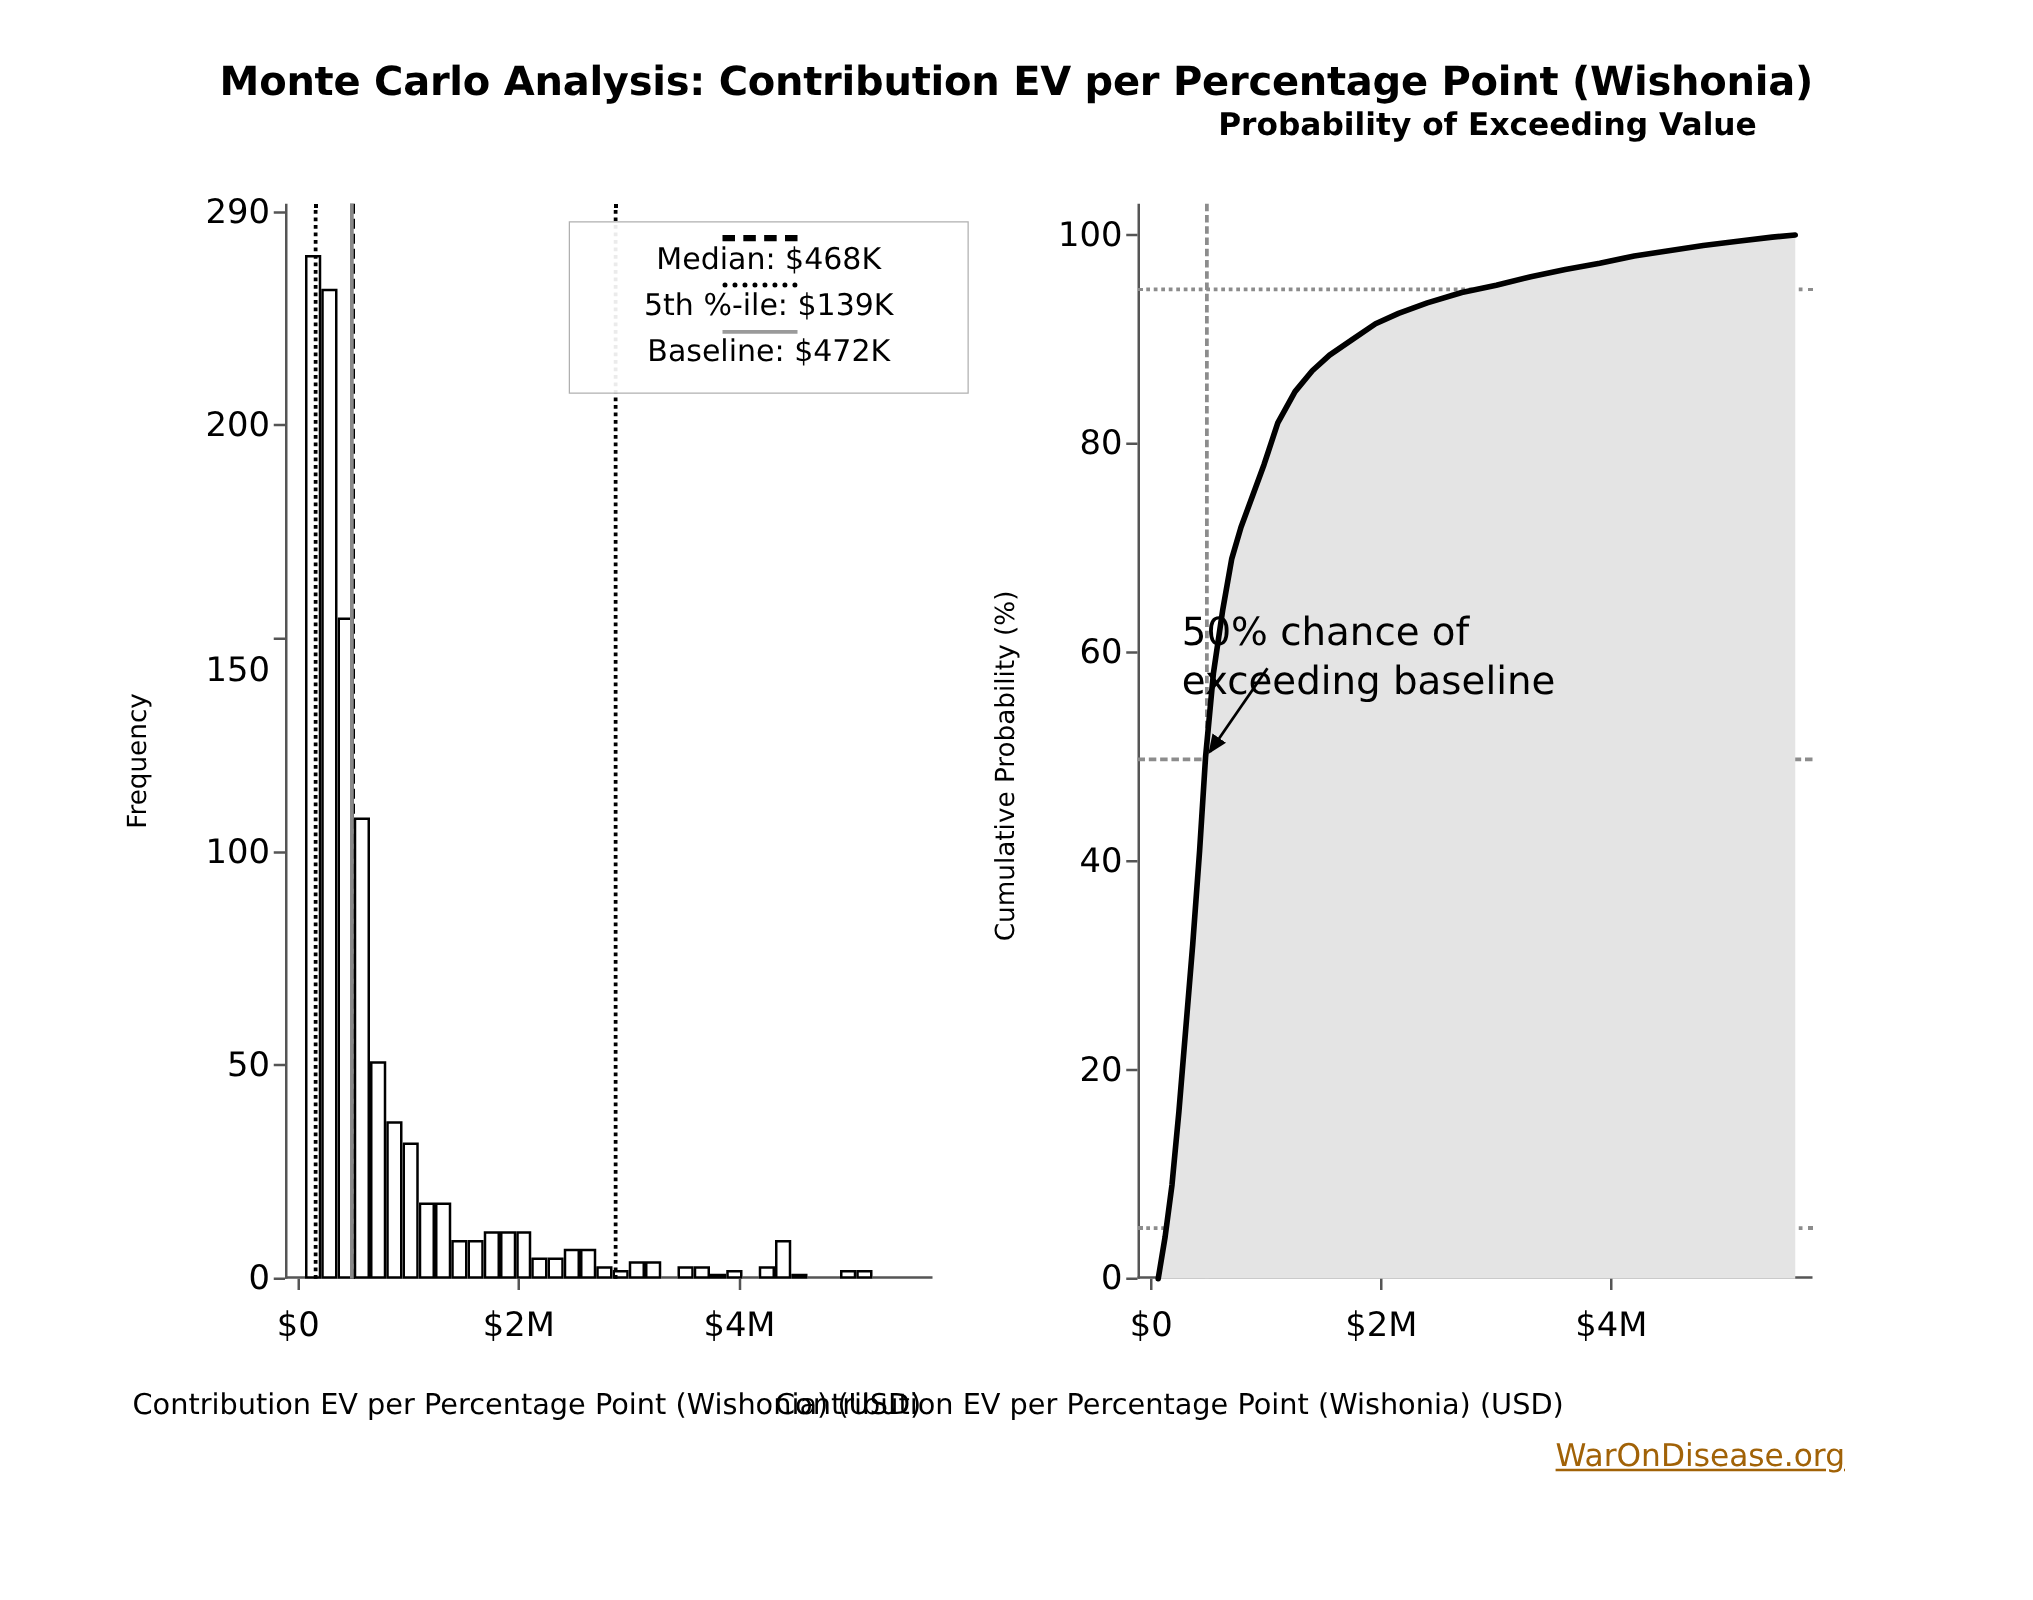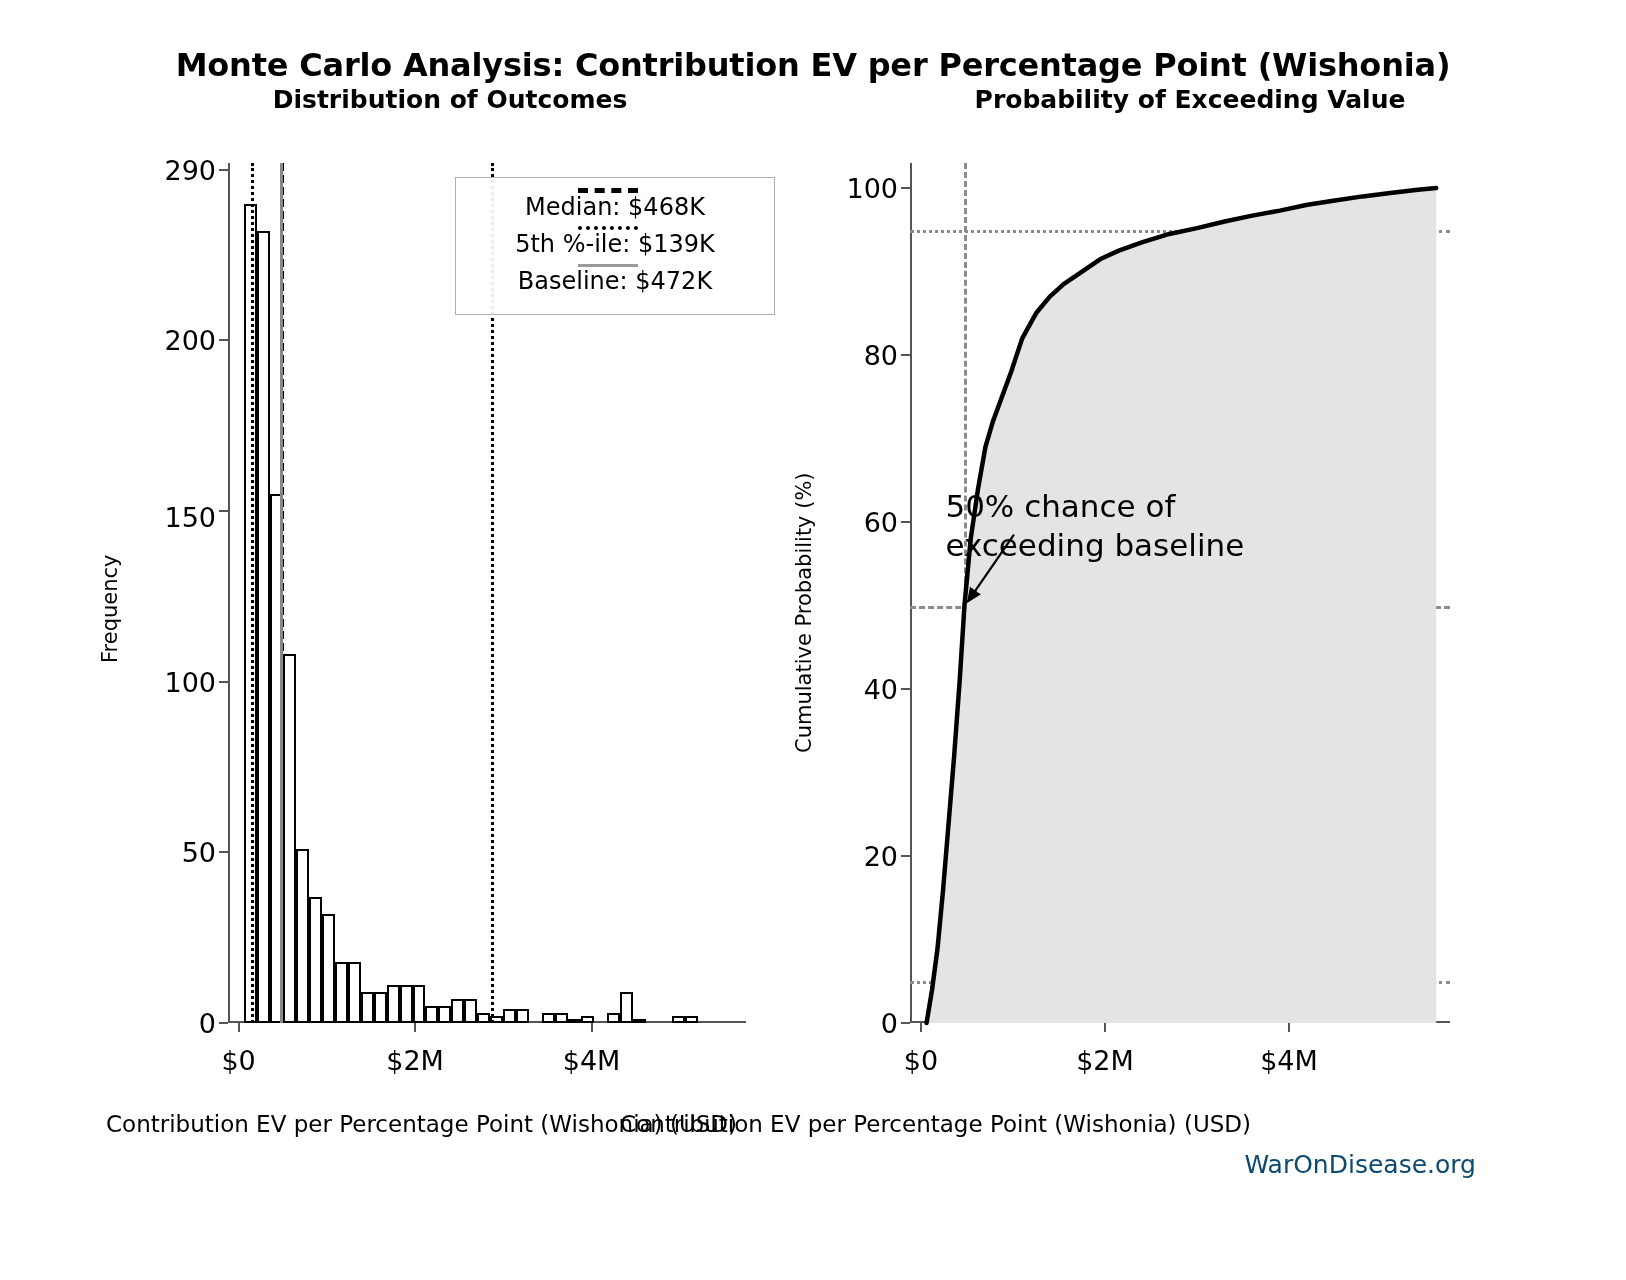--- a/index.html
+++ b/index.html
@@ -171,38 +171,38 @@
     position: absolute;
     font-size: 31px;
     line-height: 1.25;
     white-space: pre-line;
   }
   .footer {
     position: absolute;
     right: 34px;
     top: 1150px;
     font-size: 25px;
-    color: #0c4a6e;
+    color: #a16207;
+    text-decoration: underline;
   }
   svg.overlay {
     position: absolute;
     left: 0; top: 0;
     width: 100%;
     height: 100%;
     overflow: visible;
     pointer-events: none;
   }
 </style>
 </head>
 <body>
 
 <div id="root">
 
   <div class="suptitle">Monte Carlo Analysis: Contribution EV per Percentage Point (Wishonia)</div>
-  <div class="panel-title" id="title-left">Distribution of Outcomes</div>
   <div class="panel-title" id="title-right">Probability of Exceeding Value</div>
 
   <div class="axes" id="plot-left">
     <div class="spine-left"></div>
     <div class="spine-bottom"></div>
     <div id="left-bars">
         <div class="bar" style="left: 15.8842px; width: 12.9721px; height: 819.048px;"></div>
         <div class="bar" style="left: 28.8562px; width: 12.9721px; height: 791.746px;"></div>
         <div class="bar" style="left: 41.8283px; width: 12.9721px; height: 528.968px;"></div>
         <div class="bar" style="left: 54.8003px; width: 12.9721px; height: 368.571px;"></div>
@@ -241,21 +241,21 @@
         <div class="vline solid-gray" style="left: 52.2412px;"></div>
       </div>
   </div>
   <div id="left-yticks">
       <div class="tick-label-y" style="left: 138px; width: 78px; top: 1023px;">0</div>
       <div class="tick-mark-y" style="left: 219px; top: 1022px;"></div>
       <div class="tick-label-y" style="left: 138px; width: 78px; top: 852.365px;">50</div>
       <div class="tick-mark-y" style="left: 219px; top: 851.365px;"></div>
       <div class="tick-label-y" style="left: 138px; width: 78px; top: 681.73px;">100</div>
       <div class="tick-mark-y" style="left: 219px; top: 680.73px;"></div>
-      <div class="tick-label-y" style="left: 138px; width: 78px; top: 517px;">150</div>
+      <div class="tick-label-y" style="left: 138px; width: 78px; top: 536px;">150</div>
       <div class="tick-mark-y" style="left: 219px; top: 510.095px;"></div>
       <div class="tick-label-y" style="left: 138px; width: 78px; top: 340.46px;">200</div>
       <div class="tick-mark-y" style="left: 219px; top: 339.46px;"></div>
       <div class="tick-label-y" style="left: 138px; width: 78px; top: 169.825px;">290</div>
       <div class="tick-mark-y" style="left: 219px; top: 168.825px;"></div>
     </div>
   <div id="left-xticks">
       <div class="tick-label-x" style="left: 238.589px; top: 1045px;">$0</div>
       <div class="tick-mark-x" style="left: 237.589px; top: 1023px;"></div>
       <div class="tick-label-x" style="left: 415.08px; top: 1045px;">$2M</div>

